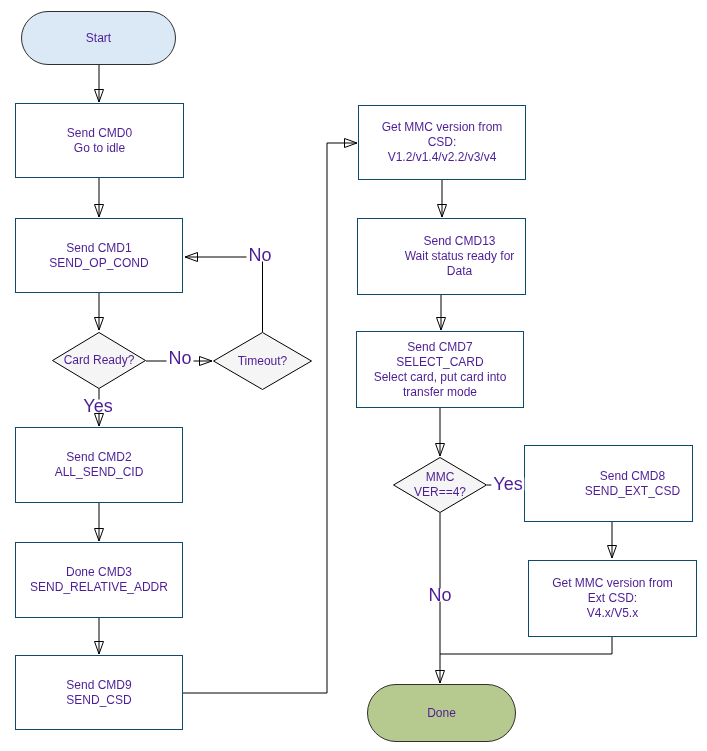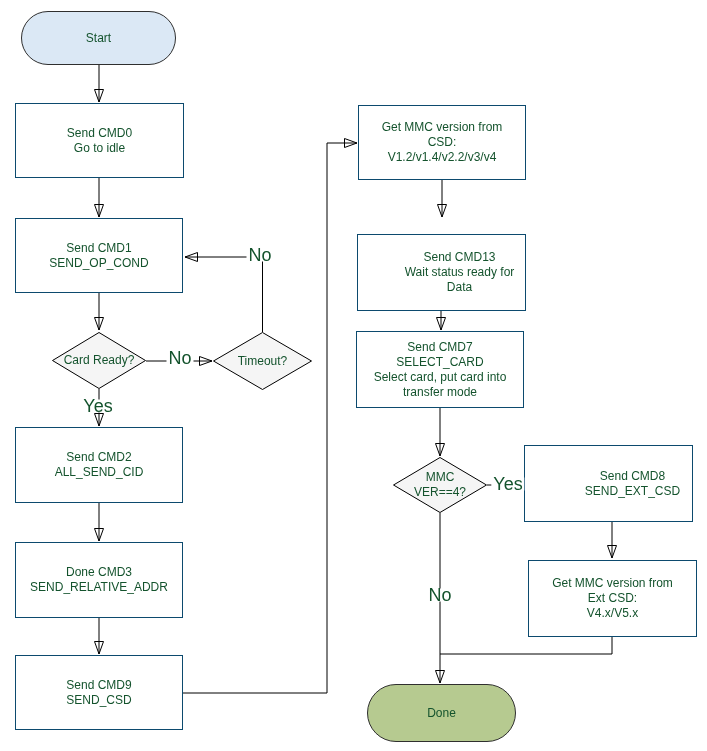--- a/index.html
+++ b/index.html
@@ -1,21 +1,21 @@
 <!DOCTYPE html>
 <html><head>
 <meta charset="utf-8">
 <style>
   html,body{margin:0;padding:0;background:#ffffff;}
   #canvas{
     position:relative;
     width:707px;height:751px;
     background:#ffffff;
     font-family:"Liberation Sans", sans-serif;
-    color:#14532d;
+    color:#4c1d95;
     overflow:hidden;
   }
   #edge-layer{position:absolute;left:0;top:0;width:707px;height:751px;}
   #edge-layer path{stroke:#000000;stroke-width:1;fill:none;}
   .node{position:absolute;display:flex;flex-direction:column;justify-content:center;align-items:center;text-align:center;font-size:12px;line-height:15px;box-sizing:border-box;}
   .process{background:#ffffff;border:1px solid #0c4a6e;}
   .terminator{border:1px solid #2f2f2f;}
   .terminator.start{background:#dbe8f5;border-radius:27px;}
   .terminator.done{background:#b6ca90;border-radius:29px;}
   .decision{background:transparent;border:none;}
@@ -99,21 +99,21 @@
     <div class="nl">Send CMD9</div>
     <div class="nl">SEND_CSD</div>
   </div>
 
   <div class="node process" style="left:358px;top:105px;width:168px;height:75px;">
     <div class="nl">Get MMC version from</div>
     <div class="nl">CSD:</div>
     <div class="nl">V1.2/v1.4/v2.2/v3/v4</div>
   </div>
 
-  <div class="node process" style="left:357px;top:234px;width:169px;height:77px;padding-left:36px;">
+  <div class="node process" style="left:357px;top:218px;width:169px;height:77px;padding-left:36px;">
     <div class="nl">Send CMD13</div>
     <div class="nl">Wait status ready for Data</div>
   </div>
 
   <div class="node process" style="left:356px;top:331px;width:168px;height:77px;">
     <div class="nl">Send CMD7</div>
     <div class="nl">SELECT_CARD</div>
     <div class="nl">Select card, put card into</div>
     <div class="nl">transfer mode</div>
   </div>

